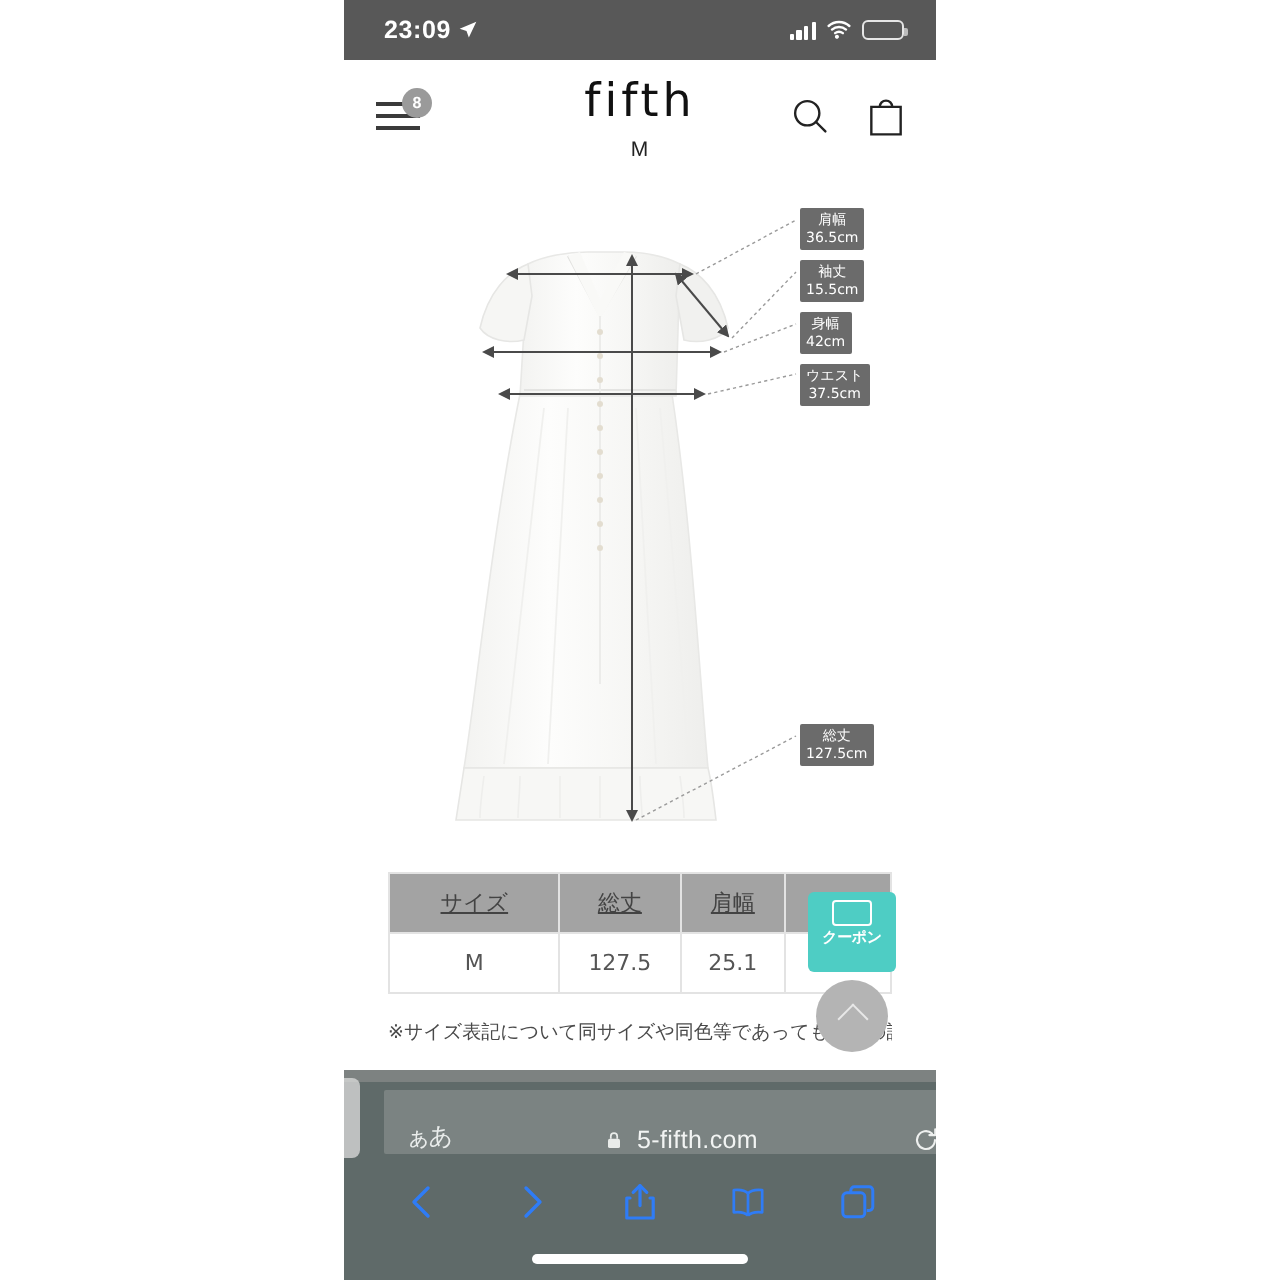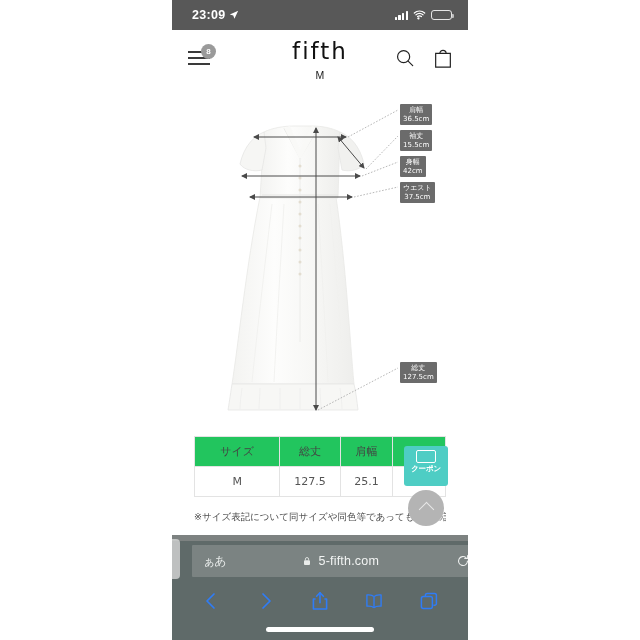--- a/index.html
+++ b/index.html
@@ -159,21 +159,21 @@
     color: #3a3a3a;
   }
   table.size-table th,
   table.size-table td {
     border: 1px solid #e3e3e3;
     height: 30px;
     text-align: center;
     font-weight: normal;
     font-family: "DejaVu Sans", sans-serif;
   }
-  table.size-table thead th { background: #22c55e; color: #434343; }
+  table.size-table thead th { background: #a3a3a3; color: #434343; text-decoration: underline; }
   table.size-table tbody td { background: #ffffff; color: #555555; }
   table.size-table th:nth-child(1), table.size-table td:nth-child(1){ width: 34%; }
   table.size-table th:nth-child(2), table.size-table td:nth-child(2){ width: 24%; }
 
   .note {
     margin: 12px 22px 0;
     font-size: 9.5px;
     color: #4a4a4a;
     line-height: 15px;
     font-family: "DejaVu Sans", sans-serif;
@@ -229,21 +229,21 @@
     position: absolute;
     left: 0; top: 0; width: 296px; height: 6px;
     background: rgba(150,150,150,.55);
   }
   .url-bar {
     position: absolute;
     left: 20px; top: 10px;
     width: 289px; height: 32px;
     background: rgba(124,133,132,.95);
     border-radius: 1px;
-    display: flex; align-items: center;
+    display: flex; align-items: flex-end;
     padding: 0 11px;
   }
   .url-aa { font-size: 12px; color: #e9eceb; letter-spacing: -1px; }
   .url-center {
     flex: 1;
     display: flex; align-items: center; justify-content: center; gap: 8px;
   }
   .lock { width: 8px; height: 10px; display:block; }
   .url-text { font-size: 12.5px; color: #f2f4f3; letter-spacing: .2px; }
   .url-reload { width: 14px; height: 14px; display:block; }

